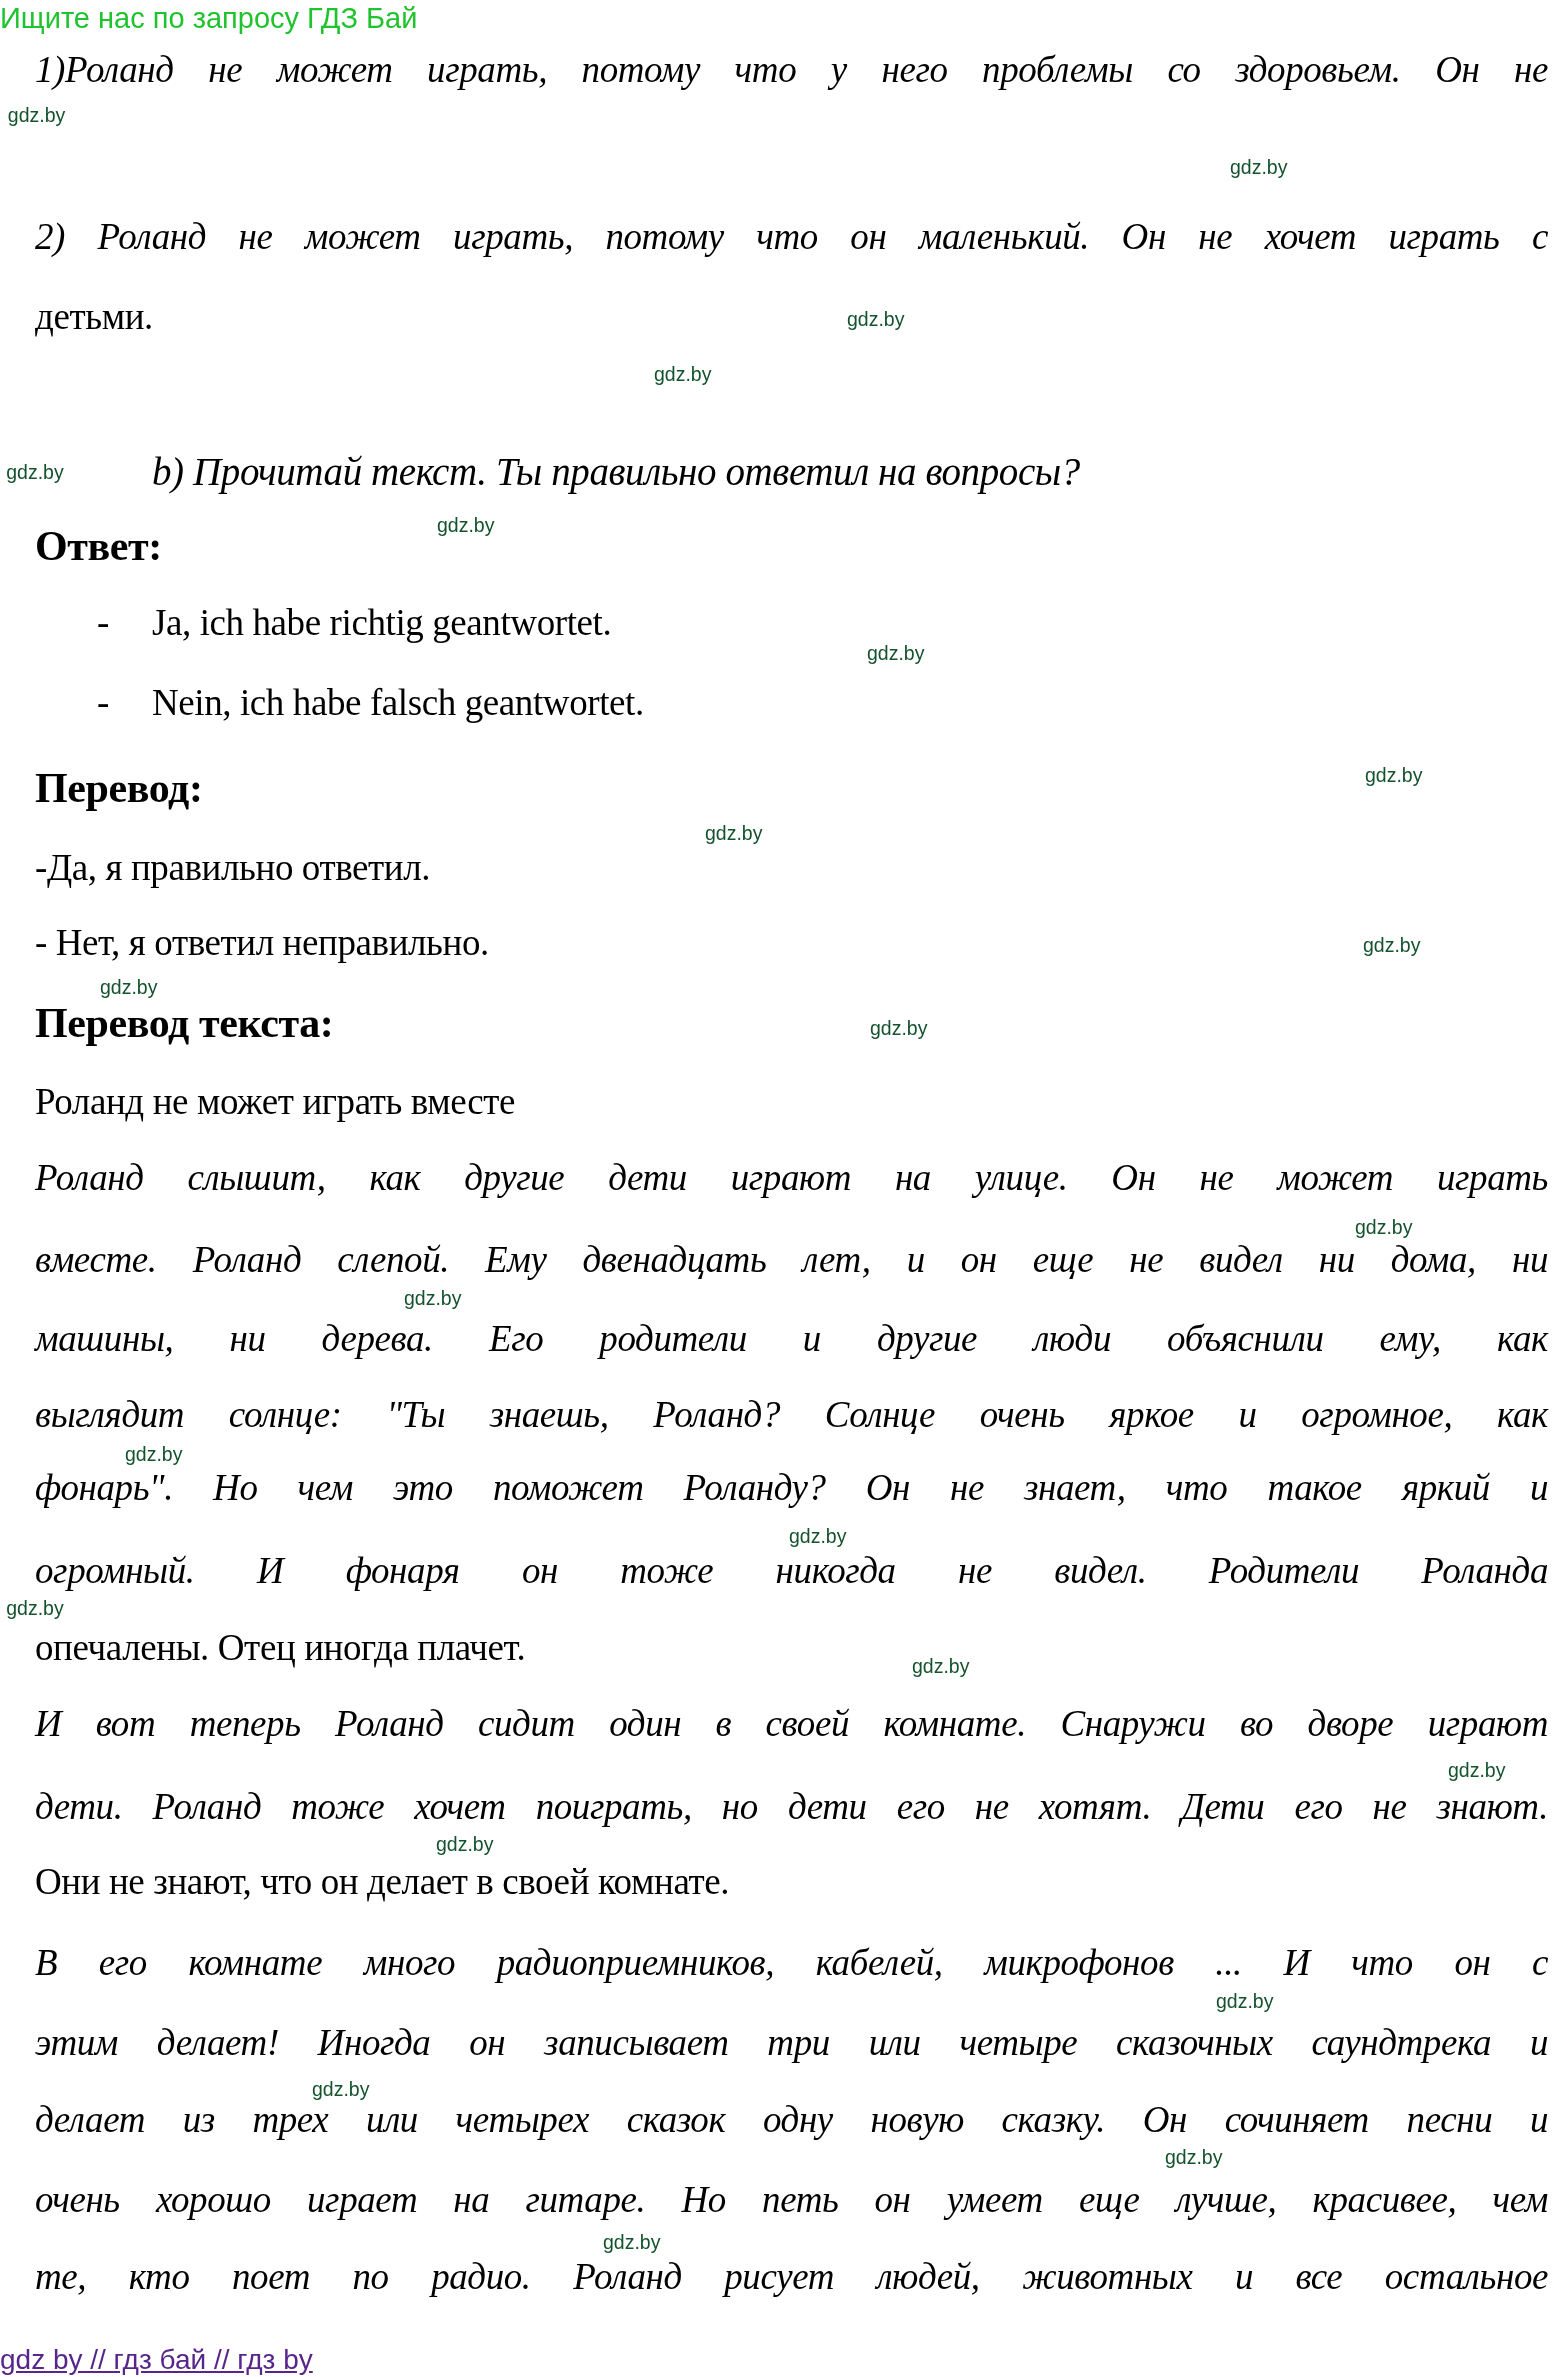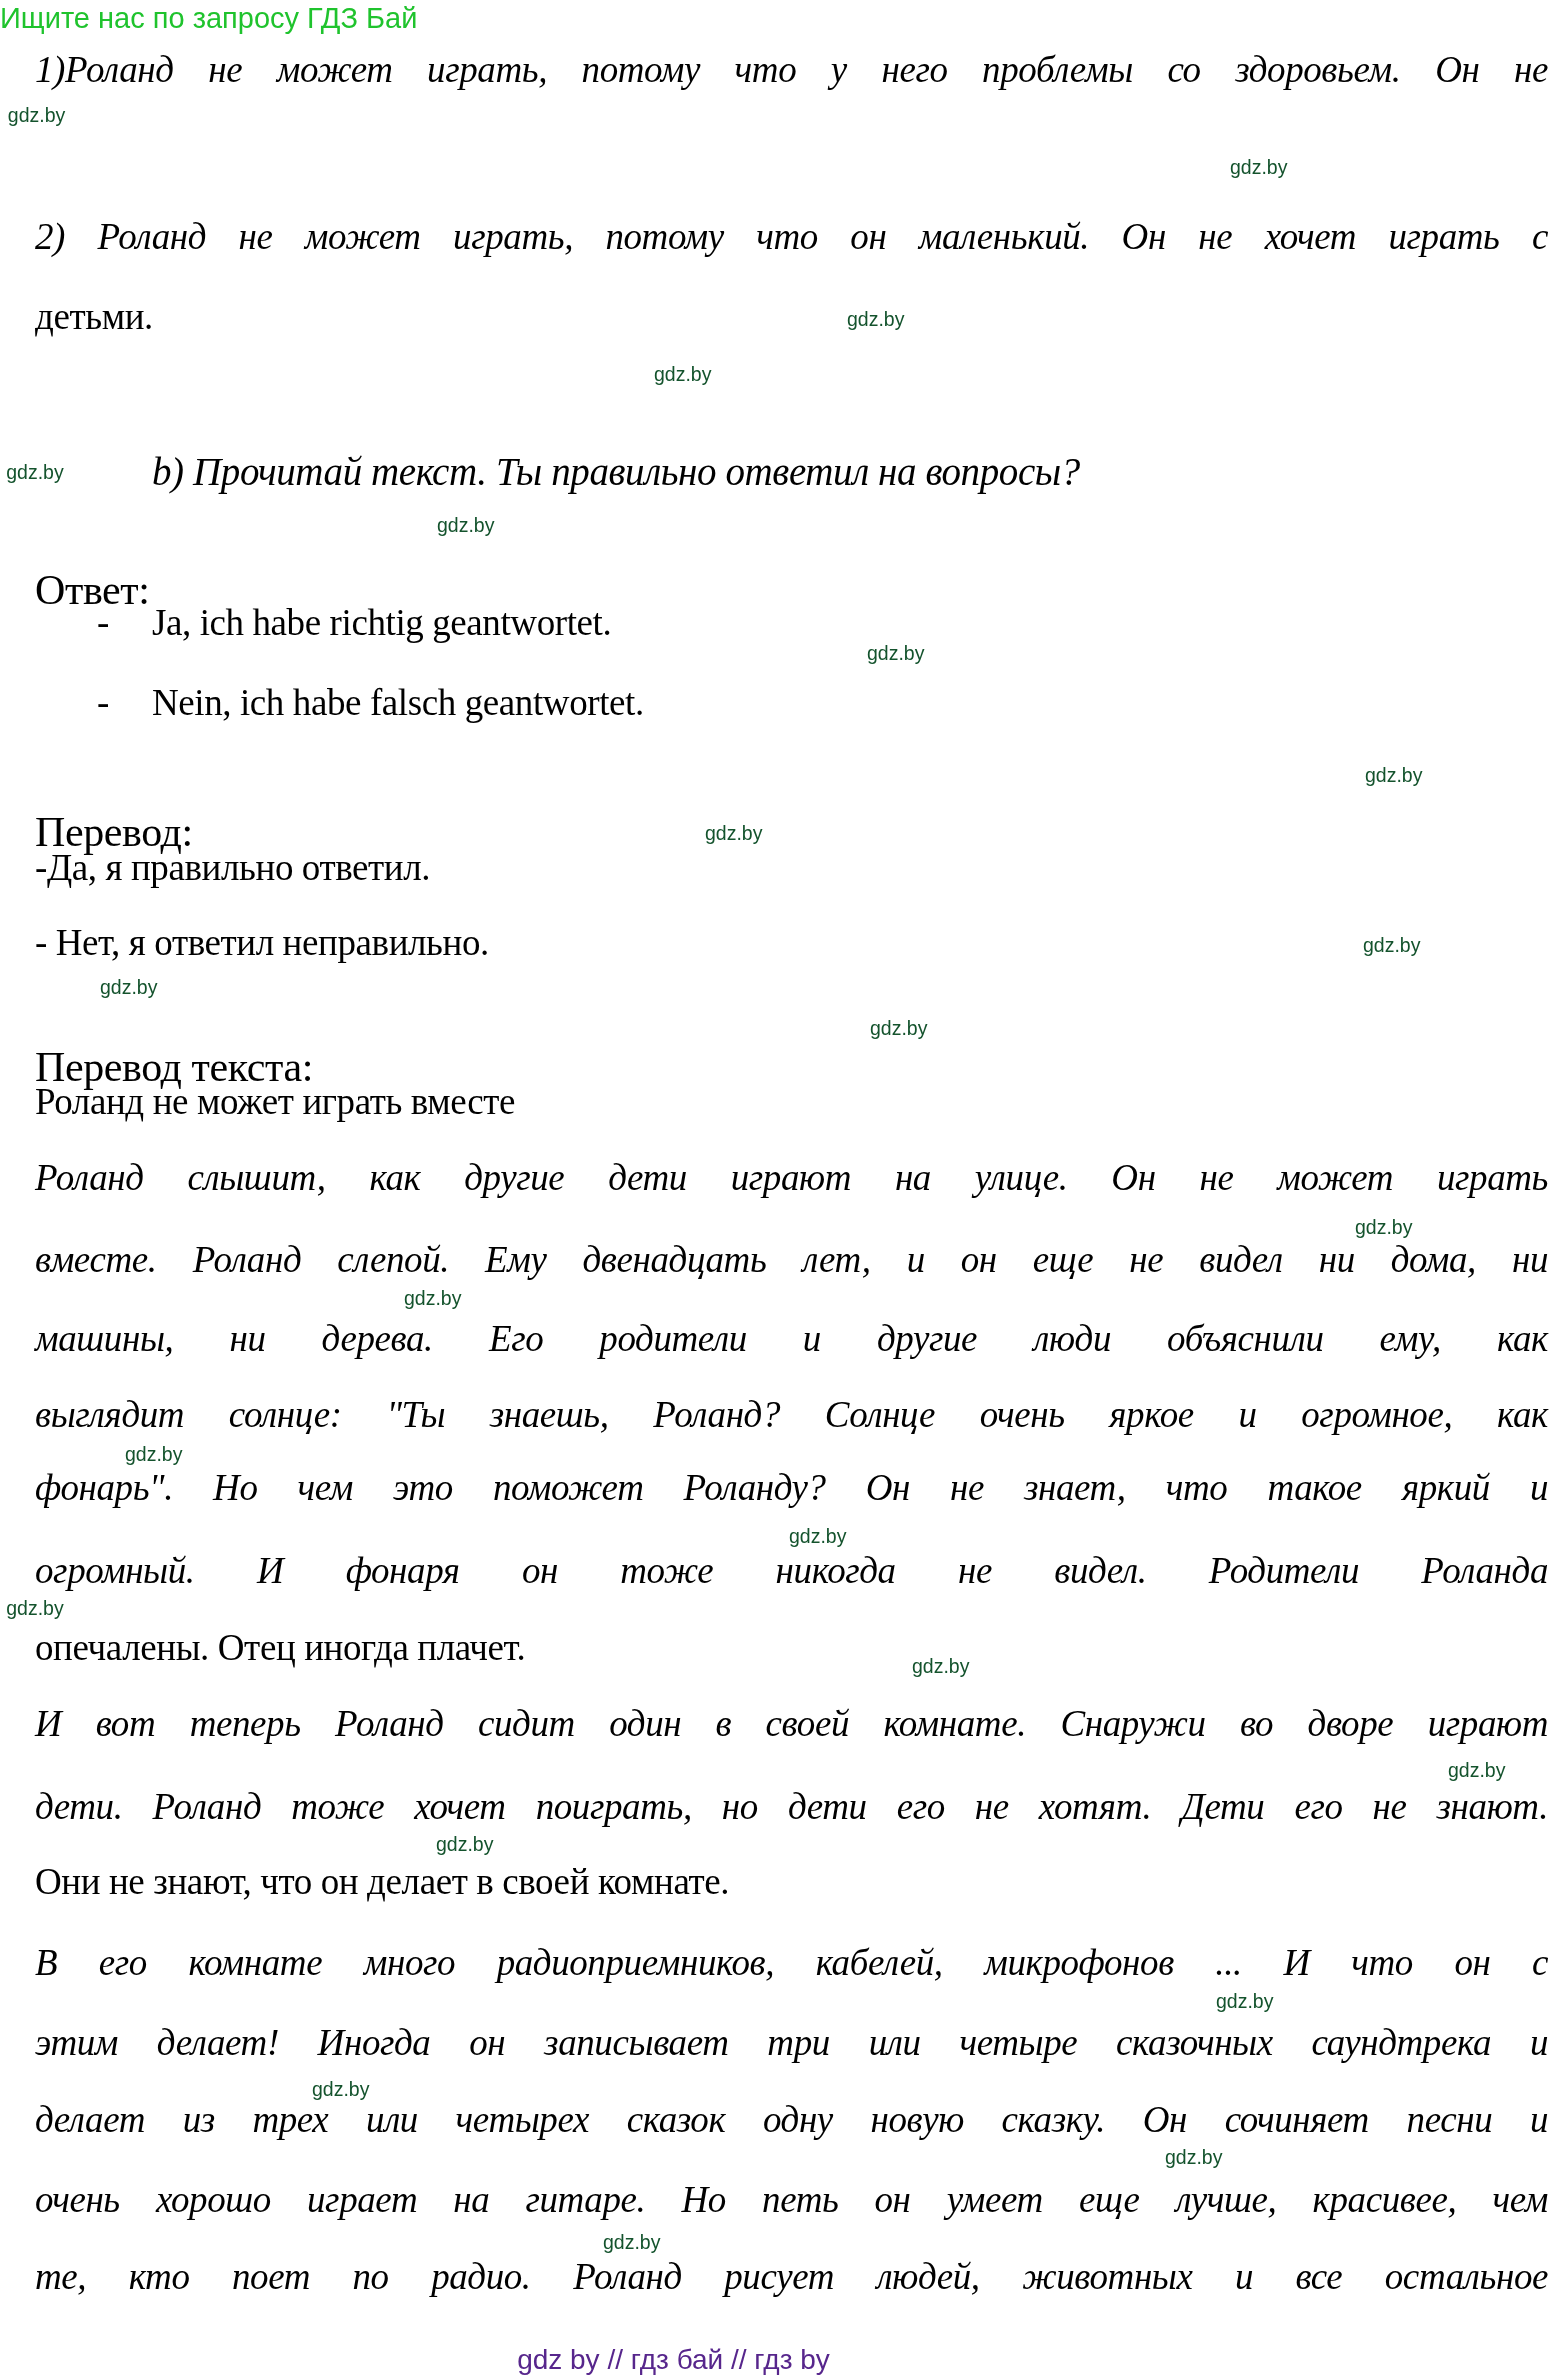--- a/index.html
+++ b/index.html
@@ -16,34 +16,35 @@
   .promo-header{
     position:absolute;top:1.6px;left:0;width:1561px;
     text-align:left;
     font-family:"Liberation Sans","DejaVu Sans",sans-serif;
     font-size:29px;font-weight:500;
     color:#1fc32d;
     letter-spacing:0px;
   }
   .footer-branding{
     position:absolute;top:2344px;left:0;width:1347px;
-    text-align:center;
+    text-align:left;
     font-family:"Liberation Sans","DejaVu Sans",sans-serif;
     font-size:28px;font-weight:500;
     color:#57268c;
+    text-decoration:underline;
   }
   .ln{
     position:absolute;left:35px;width:1513px;
     font-size:37px;line-height:1.18;
     letter-spacing:-0.4px;
     white-space:normal;
   }
   .j{text-align:justify;text-align-last:justify;font-style:italic;}
   .l{text-align:left;}
-  .b{font-weight:normal;font-size:42px;margin-top:44px;}
+  .b{font-weight:bold;font-size:42px;}
   .i{font-style:italic;font-size:39px;}
   .list .dash{display:inline-block;padding-left:62px;}
   .list .litext{margin-left:43px;}
   .wm{
     position:absolute;
     font-family:"Liberation Sans","DejaVu Sans",sans-serif;
     font-size:19.5px;color:#14532d;
     letter-spacing:0px;
     white-space:nowrap;
   }

